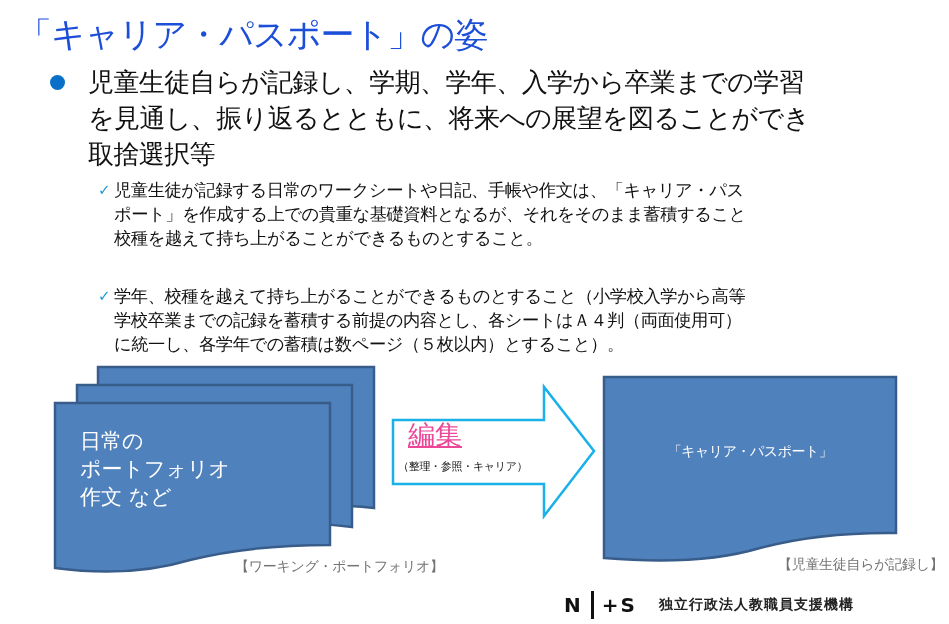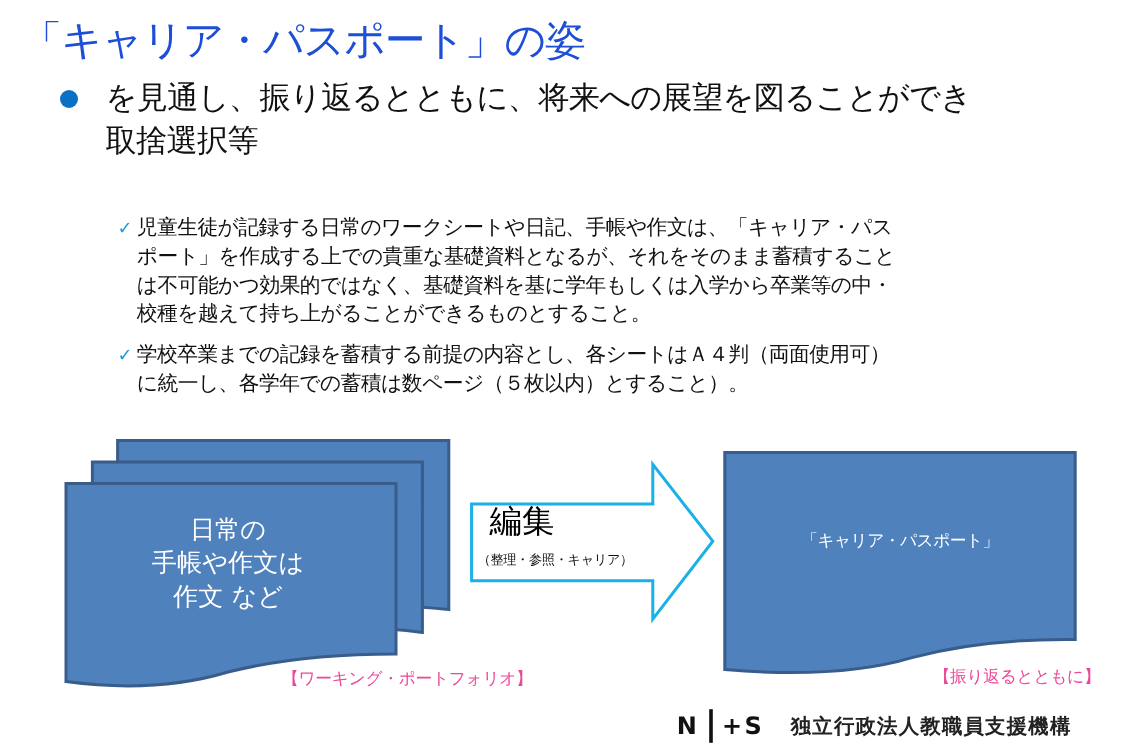--- a/index.html
+++ b/index.html
@@ -14,93 +14,94 @@
                 line-height:36px; letter-spacing:-0.6px; color:#111; }
     .l1 .text span { display:block; white-space:nowrap; }
     .l2 { position:absolute; left:98px; width:830px; }
     .l2 .check { position:absolute; left:0; top:0; font-size:15px; color:#1a9ad6; line-height:24px; }
     .l2 .text { position:absolute; left:16px; top:0; width:820px; font-size:17.3px;
                 line-height:24px; letter-spacing:-0.45px; color:#111; }
     .l2 .text span { display:block; white-space:nowrap; }
     .l2a { top:178px; }
     .l2b { top:284px; }
     svg.diagram { position:absolute; left:0; top:0; }
-    .sheet-text { position:absolute; left:80px; width:220px; text-align:center; color:#fff;
+    .sheet-text { position:absolute; left:80px; width:220px; color:#fff;
                   font-size:21px; line-height:28px; top:427px; }
     .sheet-text span { display:block; }
-    .arrow-label { position:absolute; left:408px; top:418px; font-size:27px; line-height:34px; color:#000000; }
+    .arrow-label { position:absolute; left:408px; top:418px; font-size:27px; line-height:34px; color:#ec4899;text-decoration:underline; }
     .arrow-sub { position:absolute; left:398px; top:460px; font-size:11px; line-height:14px; color:#111; white-space:nowrap; letter-spacing:-0.3px; }
     .passport-text { position:absolute; left:604px; width:292px; text-align:center; top:436px;
                      color:#fff; font-size:14px; line-height:30px; white-space:nowrap; letter-spacing:-0.5px; }
-    .caption { position:absolute; font-size:14px; line-height:18px; color:#ec4899; white-space:nowrap; letter-spacing:-0.3px; }
+    .caption { position:absolute; font-size:14px; line-height:18px; color:#737373; white-space:nowrap; letter-spacing:-0.3px; }
     .cap1 { left:235px; top:557px; }
     .cap2 { left:778px; top:555px; }
     .footer { position:absolute; left:564px; top:590px; height:30px; display:flex; align-items:center; }
     .footer .logo { font-family:"DejaVu Sans",sans-serif; font-weight:bold; font-size:20px;
                     letter-spacing:2px; color:#111; display:flex; align-items:center; }
     .footer .bar { display:inline-block; width:3px; height:28px; background:#111; margin:0 8px; }
-    .footer .org { margin-left:22px; font-size:17px; font-weight:bold; color:#222; letter-spacing:1px; white-space:nowrap; }
+    .footer .org { margin-left:22px; font-size:14px; font-weight:bold; color:#222; letter-spacing:1px; white-space:nowrap; }
   </style>
 </head>
 <body>
 
 <div class="title">「キャリア・パスポート」の姿</div>
 
 <div class="l1">
   <div class="bullet"></div>
   <div class="text">
+    <span>児童生徒自らが記録し、学期、学年、入学から卒業までの学習</span>
     <span>を見通し、振り返るとともに、将来への展望を図ることができ</span>
     <span>取捨選択等</span>
   </div>
 </div>
 
 <div class="l2 l2a">
   <div class="check">✓</div>
   <div class="text">
     <span>児童生徒が記録する日常のワークシートや日記、手帳や作文は、「キャリア・パス</span>
     <span>ポート」を作成する上での貴重な基礎資料となるが、それをそのまま蓄積すること</span>
-    <span>は不可能かつ効果的ではなく、基礎資料を基に学年もしくは入学から卒業等の中・</span>
     <span>校種を越えて持ち上がることができるものとすること。</span>
   </div>
 </div>
 
 <div class="l2 l2b">
   <div class="check">✓</div>
   <div class="text">
+    <span>学年、校種を越えて持ち上がることができるものとすること（小学校入学から高等</span>
     <span>学校卒業までの記録を蓄積する前提の内容とし、各シートはＡ４判（両面使用可）</span>
     <span>に統一し、各学年での蓄積は数ページ（５枚以内）とすること）。</span>
   </div>
 </div>
 
 <svg class="diagram" width="949" height="624" viewBox="0 0 949 624">
 
   <path d="M98 367 H374 V508 Q300 500 250 515 Q200 530 98 522 Z" fill="#4f81bd" stroke="#385d8a" stroke-width="2.5"></path>
 
   <path d="M77 385 H352 V527 Q280 518 230 533 Q180 548 77 540 Z" fill="#4f81bd" stroke="#385d8a" stroke-width="2.5"></path>
 
   <path d="M55 403 H330 V545 Q250 545 190 560 Q130 578 55 568 Z" fill="#4f81bd" stroke="#385d8a" stroke-width="2.5"></path>
 
   <path d="M393 420 H544 V387 L594 451 L544 516 V484 H393 Z" fill="#ffffff" stroke="#1ab0e8" stroke-width="2.5"></path>
 
   <path d="M604 377 H896 V533 Q820 532 760 548 Q700 566 604 558 Z" fill="#4f81bd" stroke="#385d8a" stroke-width="2.5"></path>
 </svg>
 
 <div class="sheet-text">
   <span>日常の</span>
-  <span>手帳や作文は</span>
+  <span>ポートフォリオ</span>
   <span>作文 など</span>
 </div>
 
 <div class="arrow-label">編集</div>
 <div class="arrow-sub">（整理・参照・キャリア）</div>
 
 <div class="passport-text">「キャリア・パスポート」</div>
 
 <div class="caption cap1">【ワーキング・ポートフォリオ】</div>
-<div class="caption cap2">【振り返るとともに】</div>
+<div class="caption cap2">【児童生徒自らが記録し】</div>
 
 <div class="footer">
   <div class="logo">
     <span>N</span>
     <span class="bar"></span>
     <span>+S</span>
   </div>
   <div class="org">独立行政法人教職員支援機構</div>
 </div>
 

